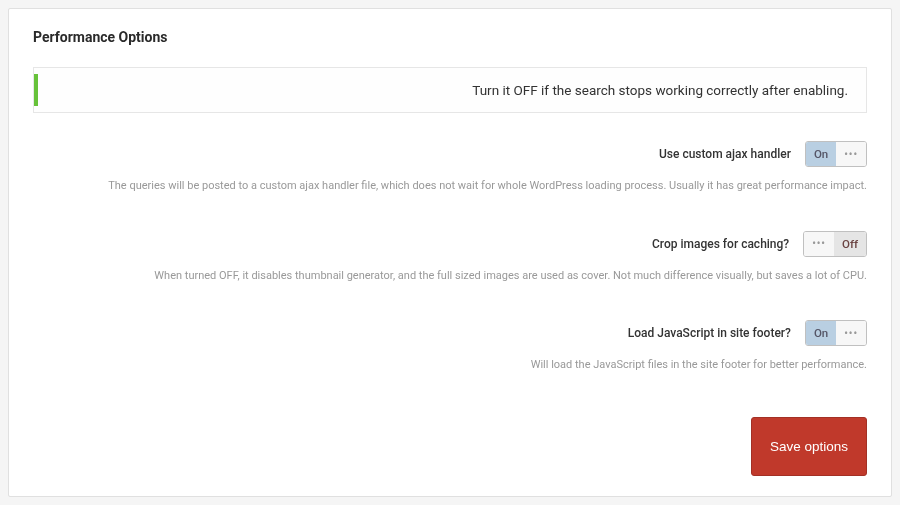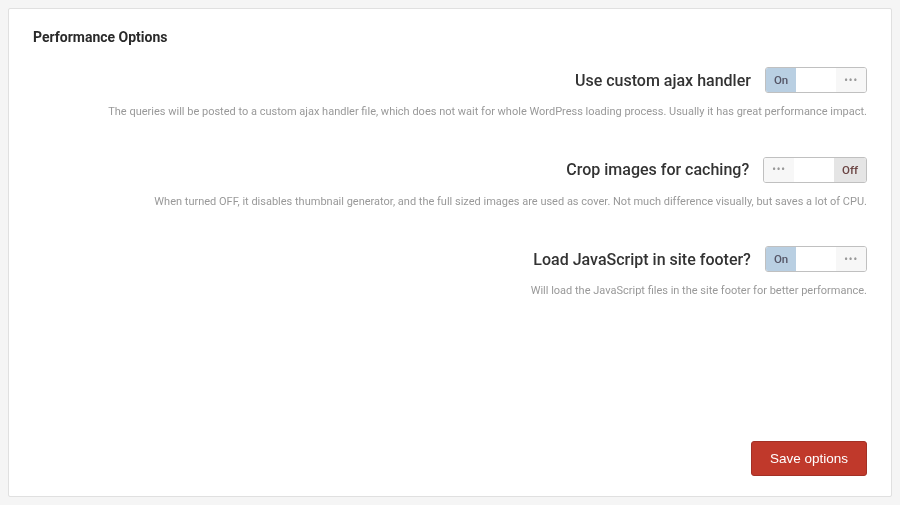--- a/index.html
+++ b/index.html
@@ -50,38 +50,37 @@
       margin-bottom: 36px;
     }
     .option-header {
       display: flex;
       justify-content: flex-end;
       align-items: center;
       gap: 14px;
       margin-bottom: 10px;
     }
     .option-label {
-      font-size: 16px;
+      font-size: 12px;
       color: #333;
       font-weight: 500;
     }
     .option-desc {
       font-size: 11px;
       color: #999;
       text-align: right;
       line-height: 1.6;
     }
     .toggle {
       display: inline-flex;
       border: 1px solid #c0c0c0;
       border-radius: 3px;
       overflow: hidden;
       height: 26px;
       cursor: pointer;
-      gap: 40px;
     }
     .toggle-seg {
       display: flex;
       align-items: center;
       justify-content: center;
       padding: 0 8px;
       min-width: 28px;
       font-size: 11.5px;
     }
     .toggle-on .seg-active {
@@ -111,31 +110,34 @@
     .save-row {
       position: absolute;
       right: 24px;
       bottom: 20px;
     }
     .save-btn {
       background: #c0392b;
       color: #fff;
       border: 1px solid #a33025;
       border-radius: 3px;
-      padding: 9px 18px;
+      padding: 21px 18px;
       font-size: 13.5px;
       cursor: pointer;
     }
   </style>
 </head>
 <body>
 
 <div class="panel">
   <h2 class="panel-title">Performance Options</h2>
 
+  <div class="alert-box">
+    <div class="alert-text">Turn it OFF if the search stops working correctly after enabling.</div>
+  </div>
 
   <div class="option-block">
     <div class="option-header">
       <span class="option-label">Use custom ajax handler</span>
       <div class="toggle toggle-on">
         <span class="toggle-seg seg-active">On</span>
         <span class="toggle-seg seg-inactive dots">•••</span>
       </div>
     </div>
     <div class="option-desc">The queries will be posted to a custom ajax handler file, which does not wait for whole WordPress loading process. Usually it has great performance impact.</div>

